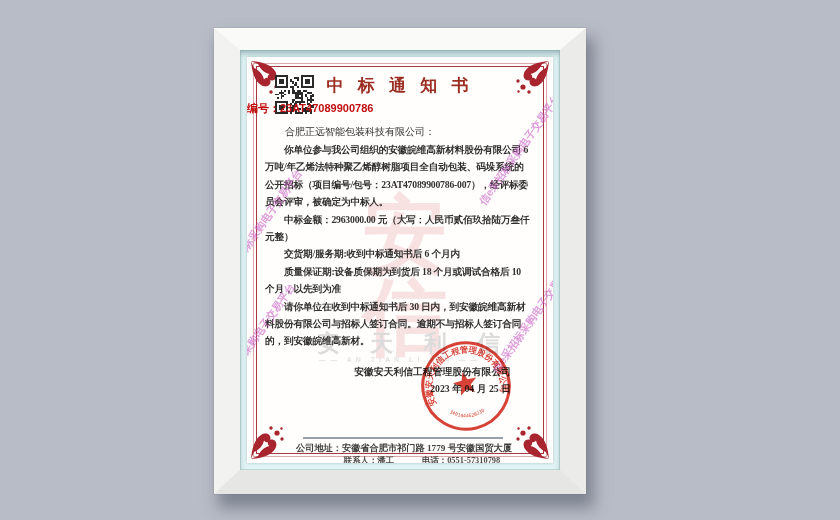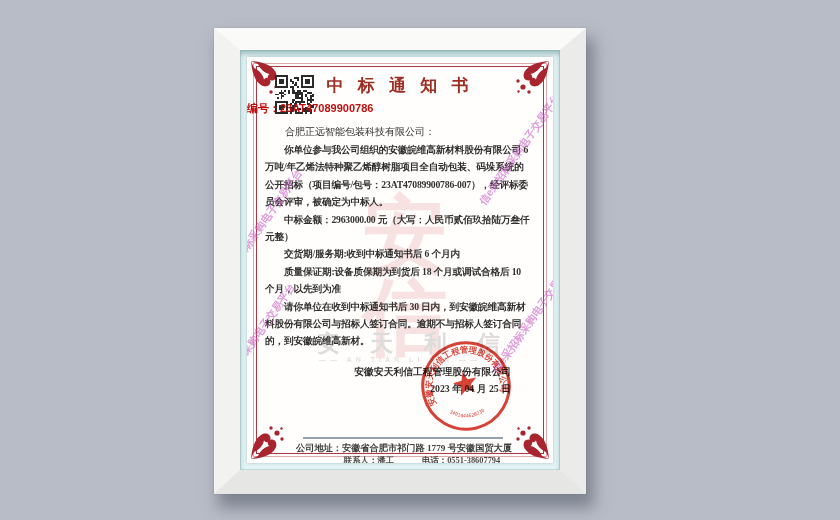--- a/index.html
+++ b/index.html
@@ -302,21 +302,21 @@
 
           <div class="sig">
             <div class="sig-company">安徽安天利信工程管理股份有限公司</div>
             <div class="sig-date">2023 年 04 月 25 日</div>
           </div>
 
           <div class="footer-divider"></div>
           <div class="footer-address">公司地址：安徽省合肥市祁门路 1779 号安徽国贸大厦</div>
           <div class="footer-contact">
             <span>联系人：潘工</span>
-            <span>电话：0551-38607794</span>
+            <span>电话：0551-57310798</span>
           </div>
         </div>
 
         <svg class="stamp" viewBox="0 0 100 100">
           <circle cx="50" cy="50" r="45" fill="none" stroke="#d43226" stroke-width="3.2"></circle>
           <path id="seal-top-arc" d="M 16,63 A 36,36 0 1 1 84,63" fill="none"></path>
           <text font-size="8.6" fill="#d43226" font-weight="bold" font-family="'DejaVu Sans',sans-serif">
             <textPath href="#seal-top-arc" startOffset="2">安徽安天利信工程管理股份有限公司</textPath>
           </text>
           <path id="seal-bottom-arc" d="M 19,61 A 33,33 0 0 0 81,61" fill="none"></path>

